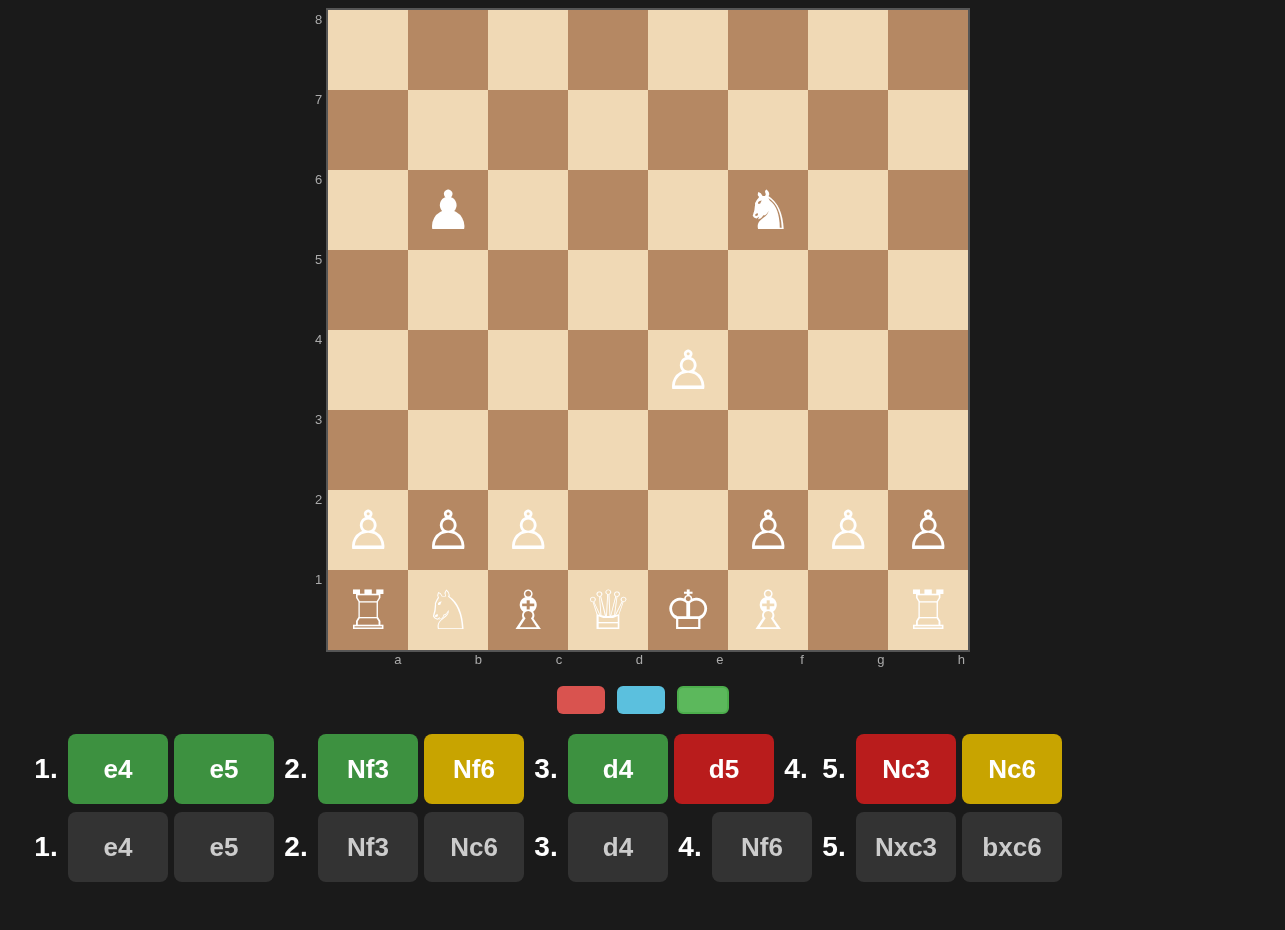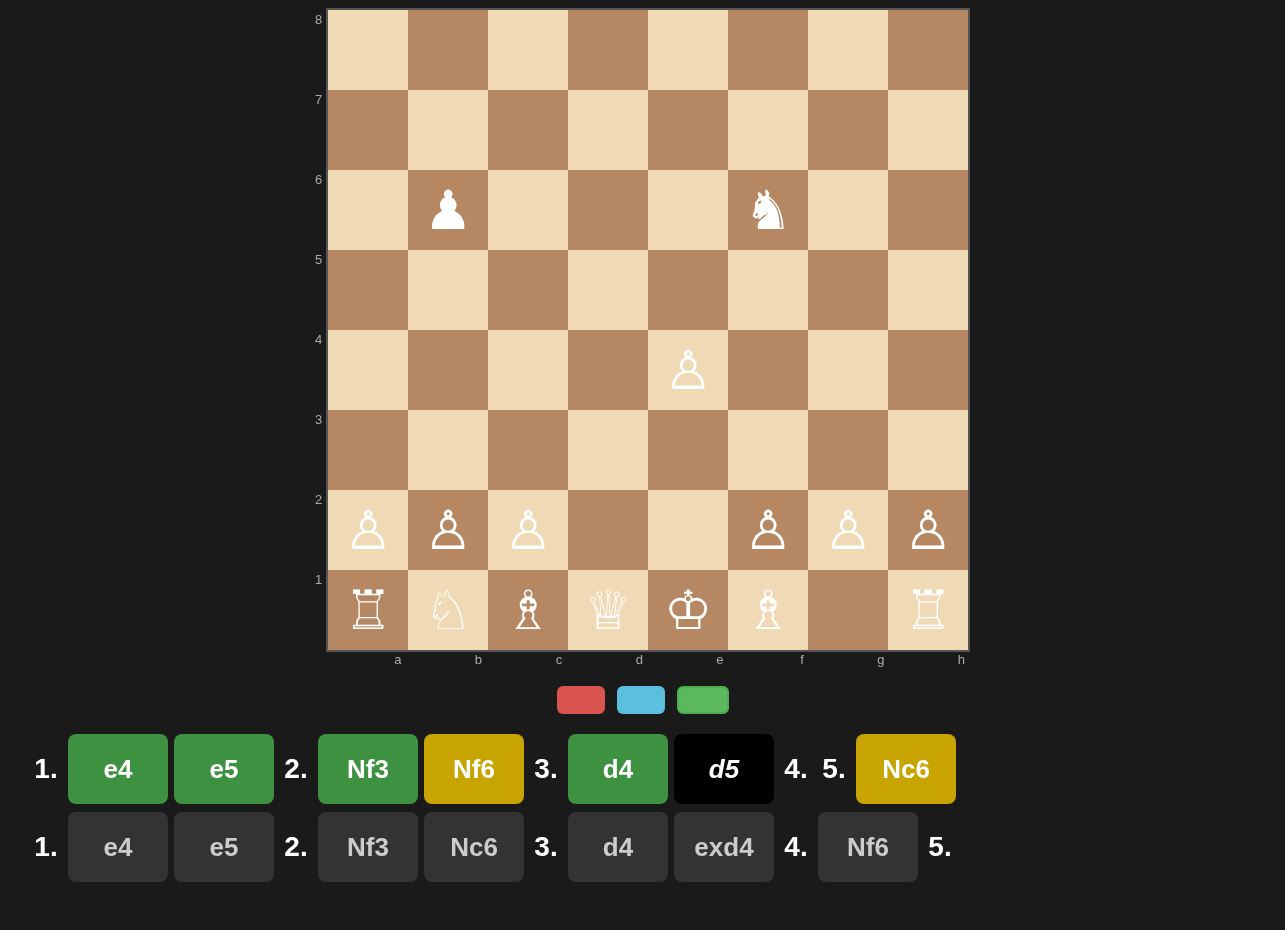--- a/index.html
+++ b/index.html
@@ -127,21 +127,21 @@
       align-items: center;
       justify-content: center;
       border-radius: 8px;
       font-size: 26px;
       font-weight: bold;
       color: #fff;
     }
 
     .tile-green  { background: #3d9140; }
     .tile-yellow { background: #c8a400; }
-    .tile-gray   { background: #000000; font-style: italic; }
+    .tile-gray   { background: #b91c1c; }
     .tile-dark   { background: #333; color: #ccc; }
 
     
     .piece { user-select: none; line-height: 1; }
 
     .board-and-files {
       display: flex;
       flex-direction: column;
     }
   </style>
@@ -286,30 +286,32 @@
       <div class="move-tile tile-green">e4</div>
       <div class="move-tile tile-green">e5</div>
       <div class="move-number">2.</div>
       <div class="move-tile tile-green">Nf3</div>
       <div class="move-tile tile-yellow">Nf6</div>
       <div class="move-number">3.</div>
       <div class="move-tile tile-green">d4</div>
       <div class="move-tile tile-gray">d5</div>
       <div class="move-number">4.</div>
       <div class="move-number">5.</div>
+      <div class="move-tile tile-gray">Nc3</div>
       <div class="move-tile tile-yellow">Nc6</div>
     </div>
 
   <div class="move-row" id="answer-row">
       <div class="move-number">1.</div>
       <div class="move-tile tile-dark">e4</div>
       <div class="move-tile tile-dark">e5</div>
       <div class="move-number">2.</div>
       <div class="move-tile tile-dark">Nf3</div>
       <div class="move-tile tile-dark">Nc6</div>
       <div class="move-number">3.</div>
       <div class="move-tile tile-dark">d4</div>
-      <div class="move-tile tile-dark">exd4</div>
       <div class="move-number">4.</div>
       <div class="move-tile tile-dark">Nf6</div>
       <div class="move-number">5.</div>
+      <div class="move-tile tile-dark">Nxc3</div>
+      <div class="move-tile tile-dark">bxc6</div>
     </div>
 </div>
 
 </body></html>

